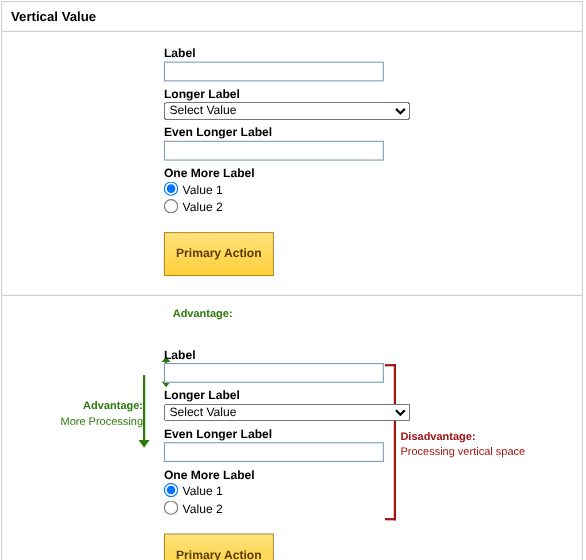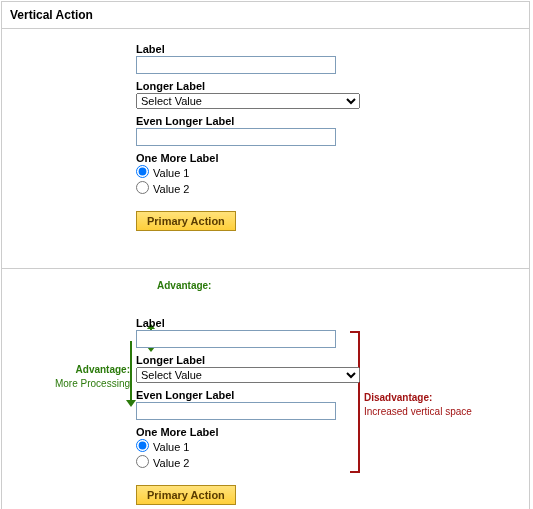--- a/index.html
+++ b/index.html
@@ -28,21 +28,21 @@
   }
   .panel {
     position: relative;
     border-bottom: 1px solid #ccc;
     box-sizing: border-box;
     min-height: 240px;
   }
   .panel:last-child { border-bottom: none; }
   .form-block {
     position: absolute;
-    left: 134px;
+    left: 147px;
     top: 14px;
     width: 210px;
   }
   .panel2 .form-block { top: 48px; }
   .field { margin-bottom: 6px; }
   .lbl {
     font-weight: bold;
     font-size: 11px;
     display: block;
     margin-bottom: 1px;
@@ -65,21 +65,21 @@
     line-height: 16px;
   }
   .radio-row input { margin: 0 4px 0 0; }
   .btn {
     margin-top: 8px;
     background: linear-gradient(#ffe27a, #ffcf3a);
     border: 1px solid #b08b1a;
     color: #5a3b00;
     font-weight: bold;
     font-size: 11px;
-    padding: 3px 10px;
+    padding: 13px 10px;
     font-family: inherit;
     cursor: pointer;
   }
   .adv { color: #2b7a0b; font-weight: bold; }
   .adv-text { color: #2b7a0b; font-weight: normal; }
   .dis { color: #a11212; font-weight: bold; }
   .dis-text { color: #a11212; font-weight: normal; }
   .annot { position: absolute; font-size: 10px; line-height: 14px; }
   .annot-top { left: 155px; top: 10px; width: 280px; }
   .annot-left { left: 10px; top: 94px; width: 118px; text-align: right; }
@@ -134,21 +134,21 @@
     border-bottom: 2px solid #a11212;
     border-right: 2px solid #a11212;
   }
   .panel2 { min-height: 264px; }
 </style>
 </head>
 <body>
 
 <div class="outer">
   <div class="header">
-    <h3>Vertical Action</h3>
+    <h3>Vertical Value</h3>
   </div>
 
   <div class="panel">
     <div class="form-block">
 
       <div class="field">
         <span class="lbl">Label</span>
         <input class="text" type="text" style="">
       </div>
 
@@ -186,21 +186,21 @@
       <span class="adv">Advantage:</span><br>
     </div>
 
     <div class="annot annot-left">
       <span class="adv">Advantage:</span><br>
       <span class="adv-text">More Processing</span>
     </div>
 
     <div class="annot annot-right">
       <span class="dis">Disadvantage:</span><br>
-      <span class="dis-text">Increased vertical space</span>
+      <span class="dis-text">Processing vertical space</span>
     </div>
 
     <div class="arrow-down-left"></div>
     <div class="arrow-ud-small"></div>
     <div class="red-bracket"></div>
 
     <div class="form-block">
 
       <div class="field">
         <span class="lbl">Label</span>

